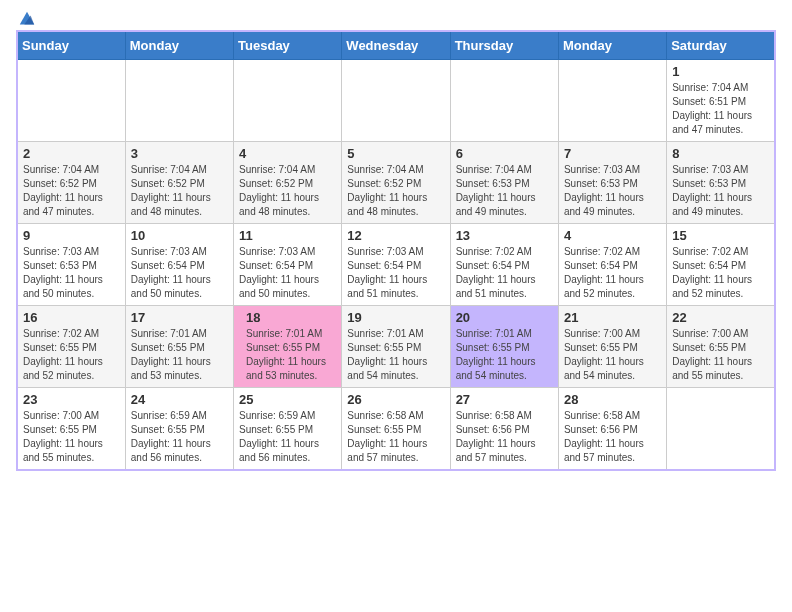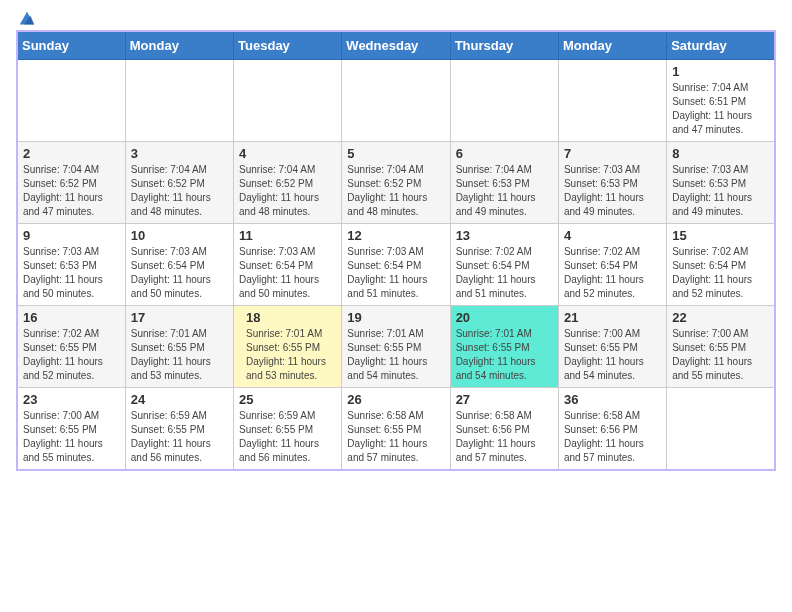--- a/index.html
+++ b/index.html
@@ -253,35 +253,35 @@
 Daylight: 11 hours
 and 52 minutes.</div>
         </td>
         <td style="background: rgb(245, 245, 245);">
           <span class="day-number">17</span>
           <div class="day-info" style="white-space: pre-line;">Sunrise: 7:01 AM
 Sunset: 6:55 PM
 Daylight: 11 hours
 and 53 minutes.</div>
         </td>
-        <td style="background: #fef9c3; padding-left: 12px;">
+        <td style="background: #f9a8d4; padding-left: 12px;">
           <span class="day-number">18</span>
           <div class="day-info" style="white-space: pre-line;">Sunrise: 7:01 AM
 Sunset: 6:55 PM
 Daylight: 11 hours
 and 53 minutes.</div>
         </td>
         <td style="background: rgb(245, 245, 245); margin-left: 9px;">
           <span class="day-number">19</span>
           <div class="day-info" style="white-space: pre-line;">Sunrise: 7:01 AM
 Sunset: 6:55 PM
 Daylight: 11 hours
 and 54 minutes.</div>
         </td>
-        <td style="background: #5eead4;">
+        <td style="background: #c4b5fd;">
           <span class="day-number">20</span>
           <div class="day-info" style="white-space: pre-line;">Sunrise: 7:01 AM
 Sunset: 6:55 PM
 Daylight: 11 hours
 and 54 minutes.</div>
         </td>
         <td style="background: rgb(245, 245, 245);">
           <span class="day-number">21</span>
           <div class="day-info" style="white-space: pre-line;">Sunrise: 7:00 AM
 Sunset: 6:55 PM
@@ -326,21 +326,21 @@
 and 57 minutes.</div>
         </td>
         <td>
           <span class="day-number">27</span>
           <div class="day-info" style="white-space: pre-line;">Sunrise: 6:58 AM
 Sunset: 6:56 PM
 Daylight: 11 hours
 and 57 minutes.</div>
         </td>
         <td>
-          <span class="day-number">36</span>
+          <span class="day-number">28</span>
           <div class="day-info" style="white-space: pre-line;">Sunrise: 6:58 AM
 Sunset: 6:56 PM
 Daylight: 11 hours
 and 57 minutes.</div>
         </td>
         <td class="empty-cell"></td>
       </tr>
     </tbody>
 </table>
 

